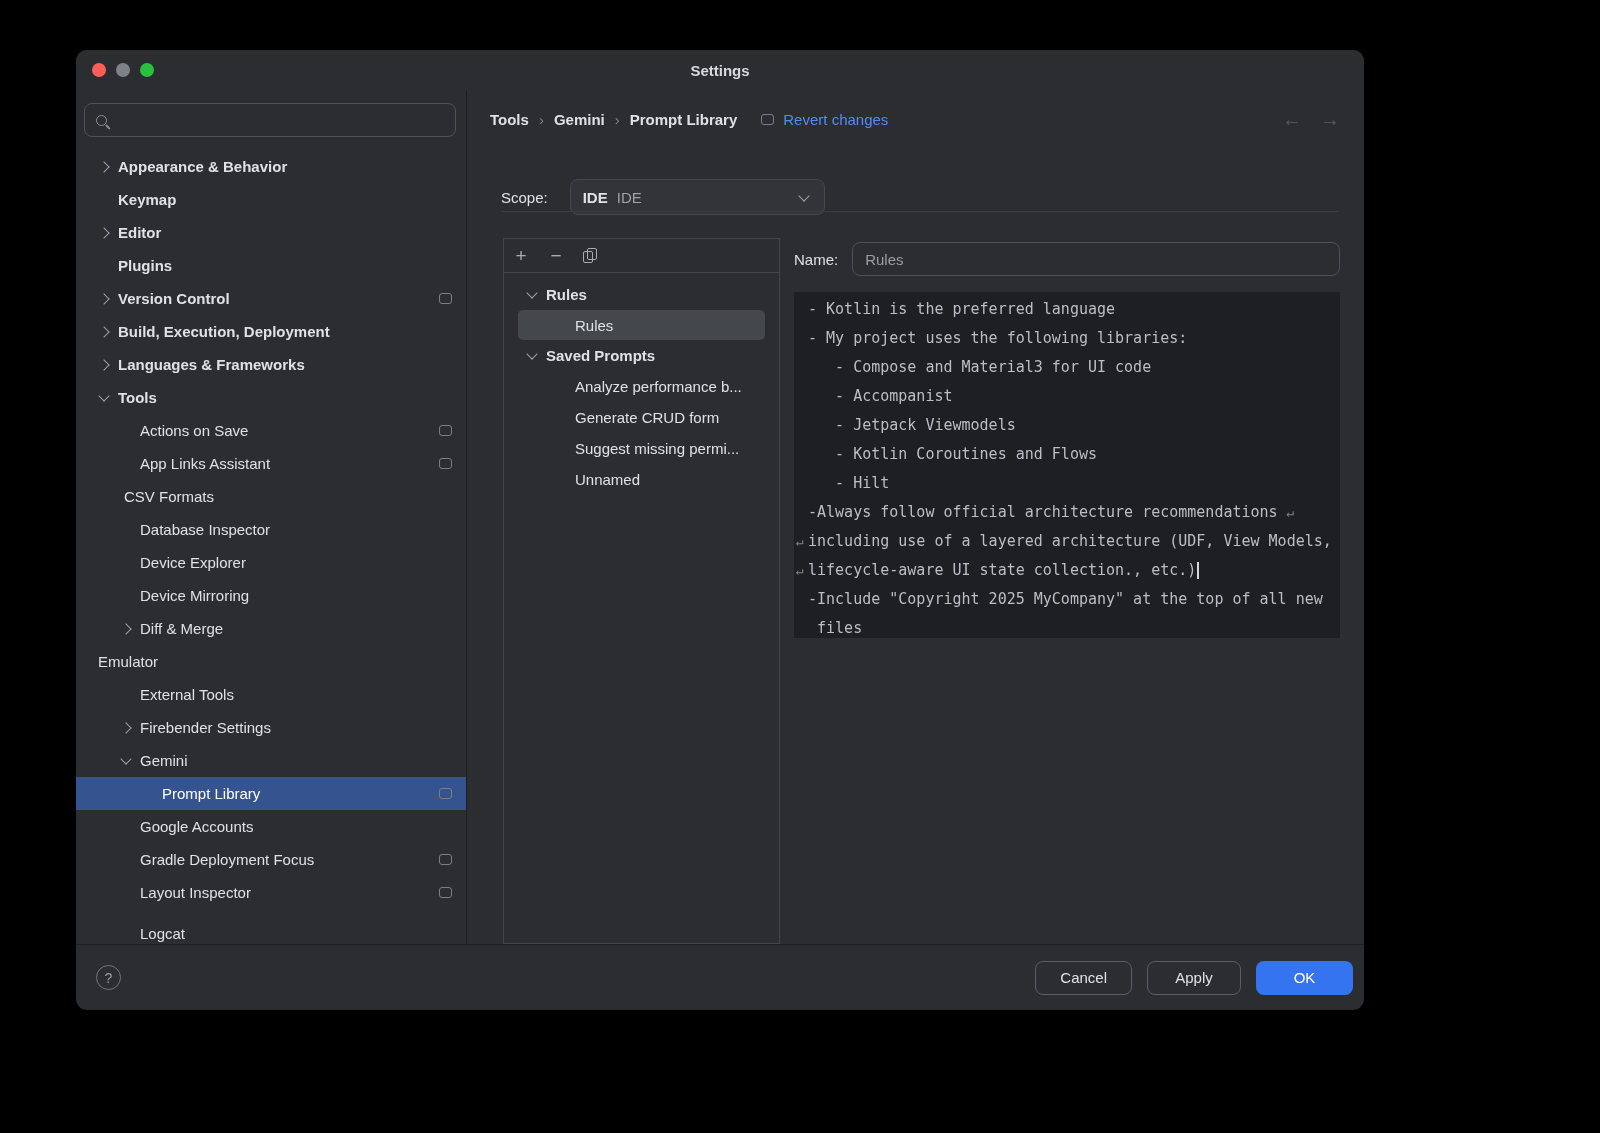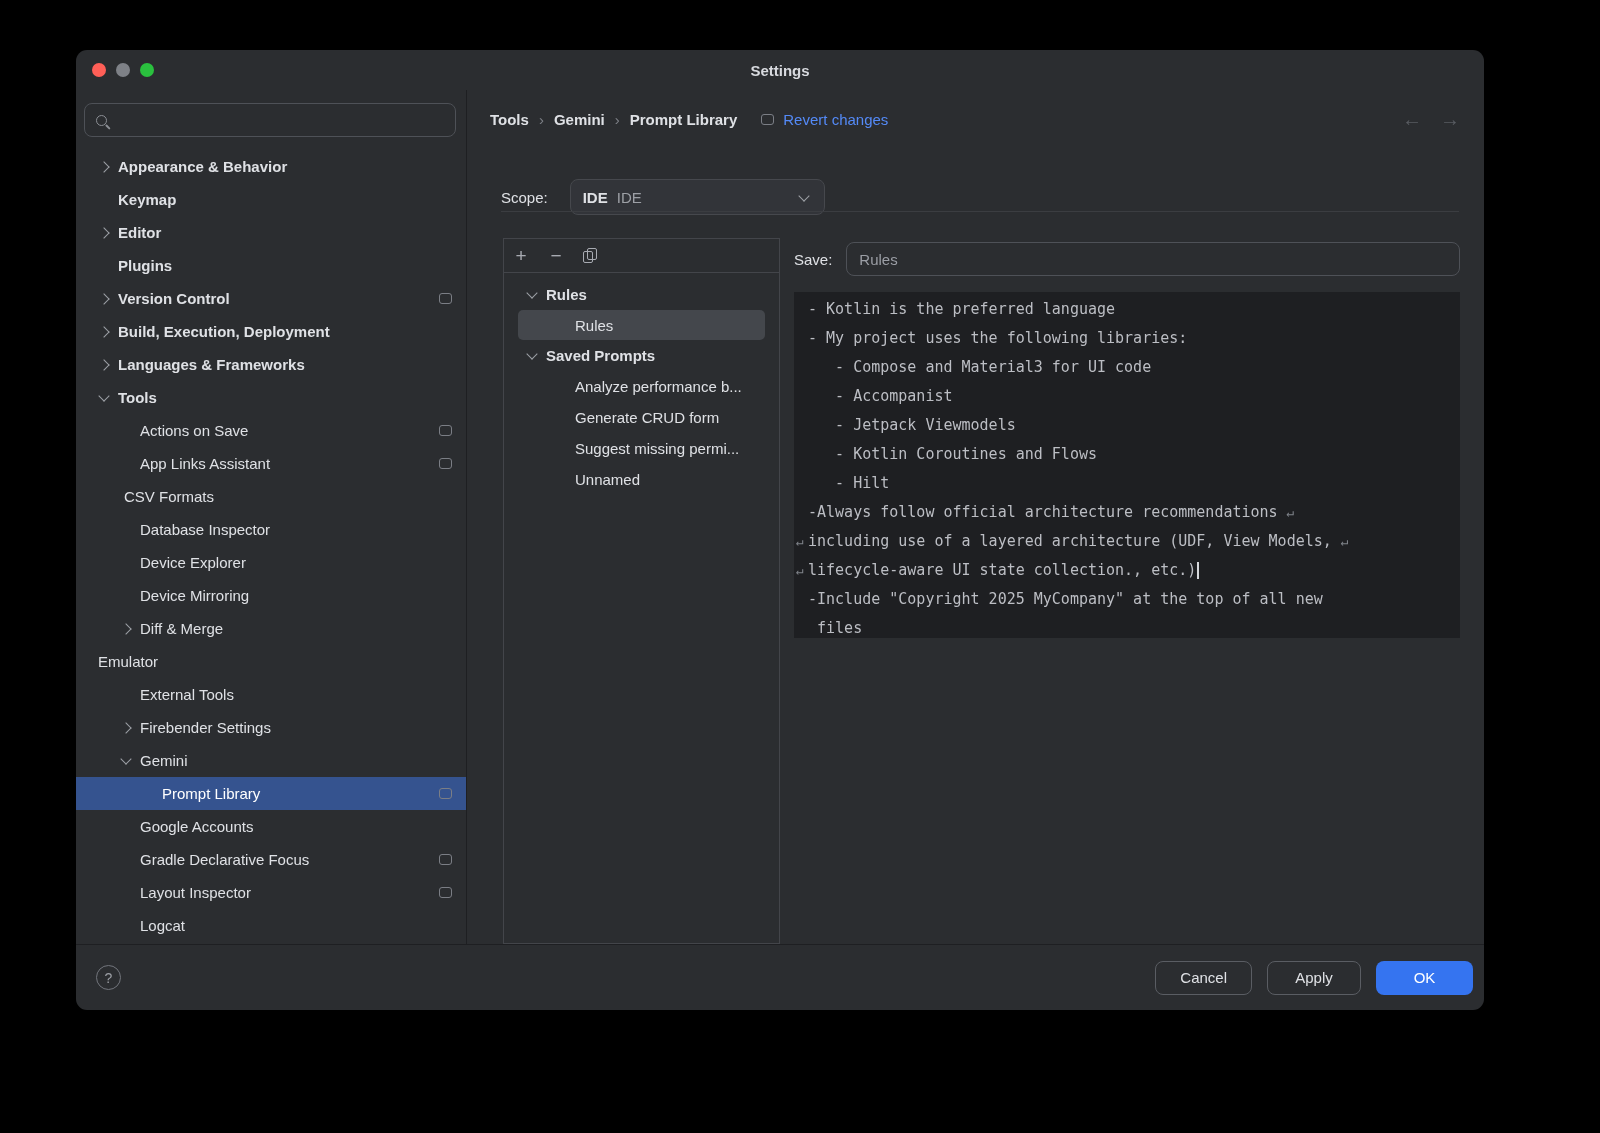--- a/index.html
+++ b/index.html
@@ -2,21 +2,21 @@
 <html style="--sel-blue: #35538f; --primary-blue: #3574f0; --link-blue: #548af7;"><head>
 <meta charset="utf-8">
 <style>
   html,body{margin:0;padding:0;}
   body{
     width:1600px;height:1133px;background:#000;overflow:hidden;position:relative;
     font-family:"Liberation Sans","DejaVu Sans",sans-serif;
     -webkit-font-smoothing:antialiased;
   }
   .window{
-    position:absolute;left:76px;top:50px;width:1408px;height:960px;
+    position:absolute;left:76px;top:50px;width:1288px;height:960px;
     background:#2b2d30;border-radius:11px;overflow:hidden;
   }
   
   .titlebar{position:absolute;top:0;left:0;right:0;height:40px;display:flex;align-items:center;justify-content:center;}
   .traffic{position:absolute;left:16px;top:0;height:40px;display:flex;align-items:center;gap:10px;}
   .tl{width:14px;height:14px;border-radius:50%;background:#666;}
   .win-title{font-size:15px;font-weight:700;color:#d8dadf;}
   
   .sidebar{position:absolute;top:40px;left:0;width:390px;bottom:66px;border-right:1px solid #1e1f22;overflow:hidden;}
   .search-box{position:absolute;top:13px;left:8px;width:372px;height:34px;border:1px solid #4e5157;border-radius:8px;
@@ -208,29 +208,29 @@
           <span class="chev-box"></span>
           <span class="tree-label">Prompt Library</span>
           <span class="mod-icon"></span>
         </div>
         <div class="tree-row" style="padding-left: 42px;">
           <span class="chev-box"></span>
           <span class="tree-label">Google Accounts</span>
         </div>
         <div class="tree-row" style="padding-left: 42px;">
           <span class="chev-box"></span>
-          <span class="tree-label">Gradle Declarative Focus</span>
+          <span class="tree-label">Gradle Deployment Focus</span>
           <span class="mod-icon"></span>
         </div>
         <div class="tree-row" style="padding-left: 42px;">
           <span class="chev-box"></span>
           <span class="tree-label">Layout Inspector</span>
           <span class="mod-icon"></span>
         </div>
-        <div class="tree-row" style="padding-left: 42px;">
+        <div class="tree-row" style="padding-left: 42px; align-items: flex-end;">
           <span class="chev-box"></span>
           <span class="tree-label">Logcat</span>
         </div>
       </div>
   </div>
 
   <div class="main">
 
     <div class="breadcrumb-row">
       <span class="crumb">Tools</span>
@@ -292,21 +292,21 @@
           <div class="ptree-row child">
             <span class="tree-label">Suggest missing permi...</span>
           </div>
           <div class="ptree-row child">
             <span class="tree-label">Unnamed</span>
           </div>
         </div>
     </div>
 
     <div class="name-row">
-      <span class="name-label">Save:</span>
+      <span class="name-label">Name:</span>
       <input class="name-input" value="Rules" style="">
     </div>
 
     <div class="editor">
         <div class="eline"><span class="">- Kotlin is the preferred language</span></div>
         <div class="eline"><span class="">- My project uses the following libraries:</span></div>
         <div class="eline"><span class="">   - Compose and Material3 for UI code</span></div>
         <div class="eline"><span class="">   - Accompanist</span></div>
         <div class="eline"><span class="">   - Jetpack Viewmodels</span></div>
         <div class="eline"><span class="">   - Kotlin Coroutines and Flows</span></div>

